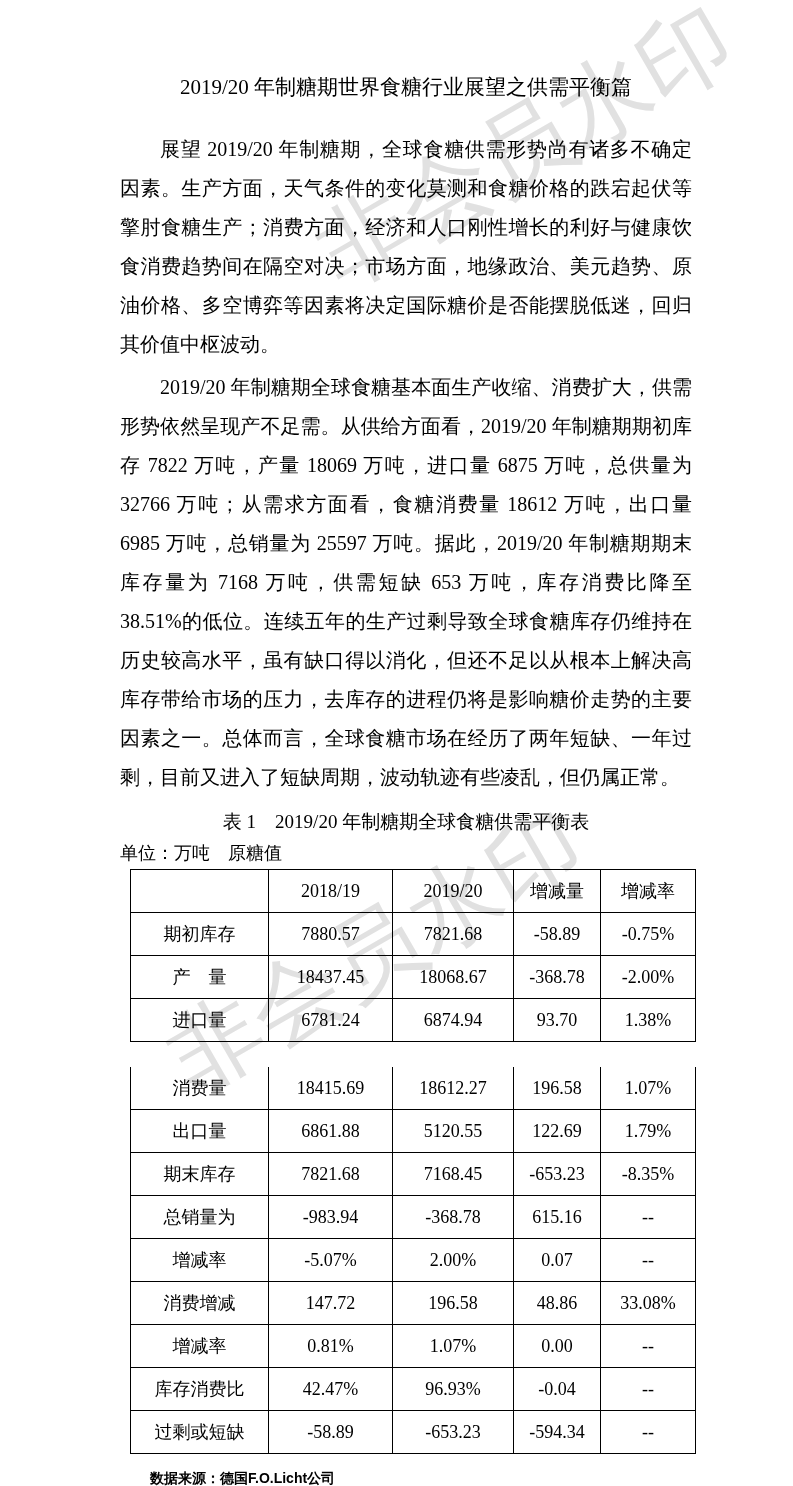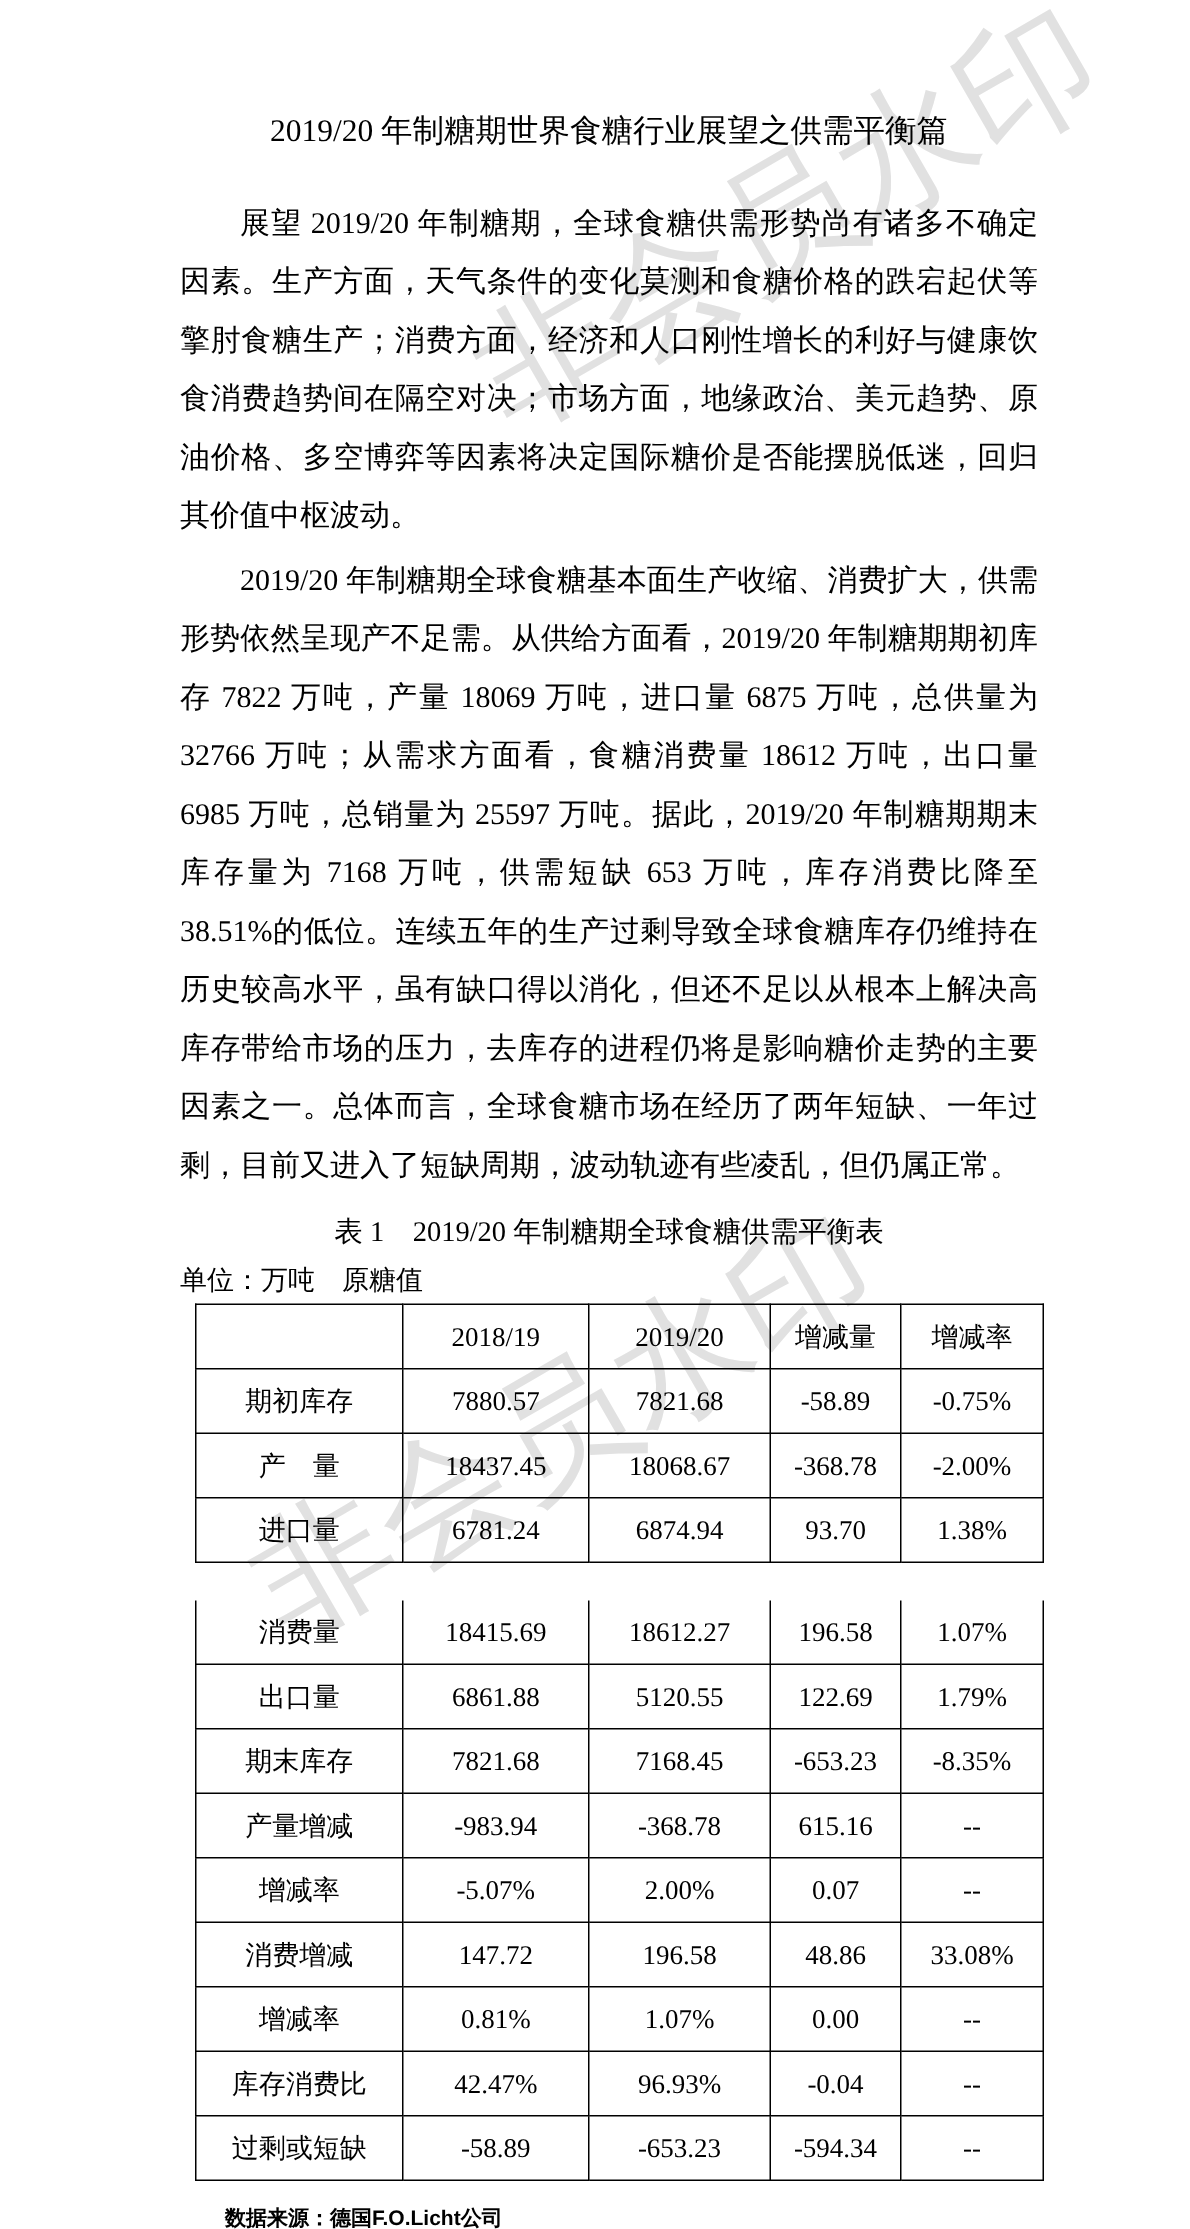--- a/index.html
+++ b/index.html
@@ -172,21 +172,21 @@
             <td>1.79%</td>
           </tr>
           <tr>
             <td>期末库存</td>
             <td>7821.68</td>
             <td>7168.45</td>
             <td>-653.23</td>
             <td>-8.35%</td>
           </tr>
           <tr>
-            <td>产量增减</td>
+            <td>总销量为</td>
             <td>-983.94</td>
             <td>-368.78</td>
             <td>615.16</td>
             <td>--</td>
           </tr>
           <tr>
             <td>增减率</td>
             <td>-5.07%</td>
             <td>2.00%</td>
             <td>0.07</td>

